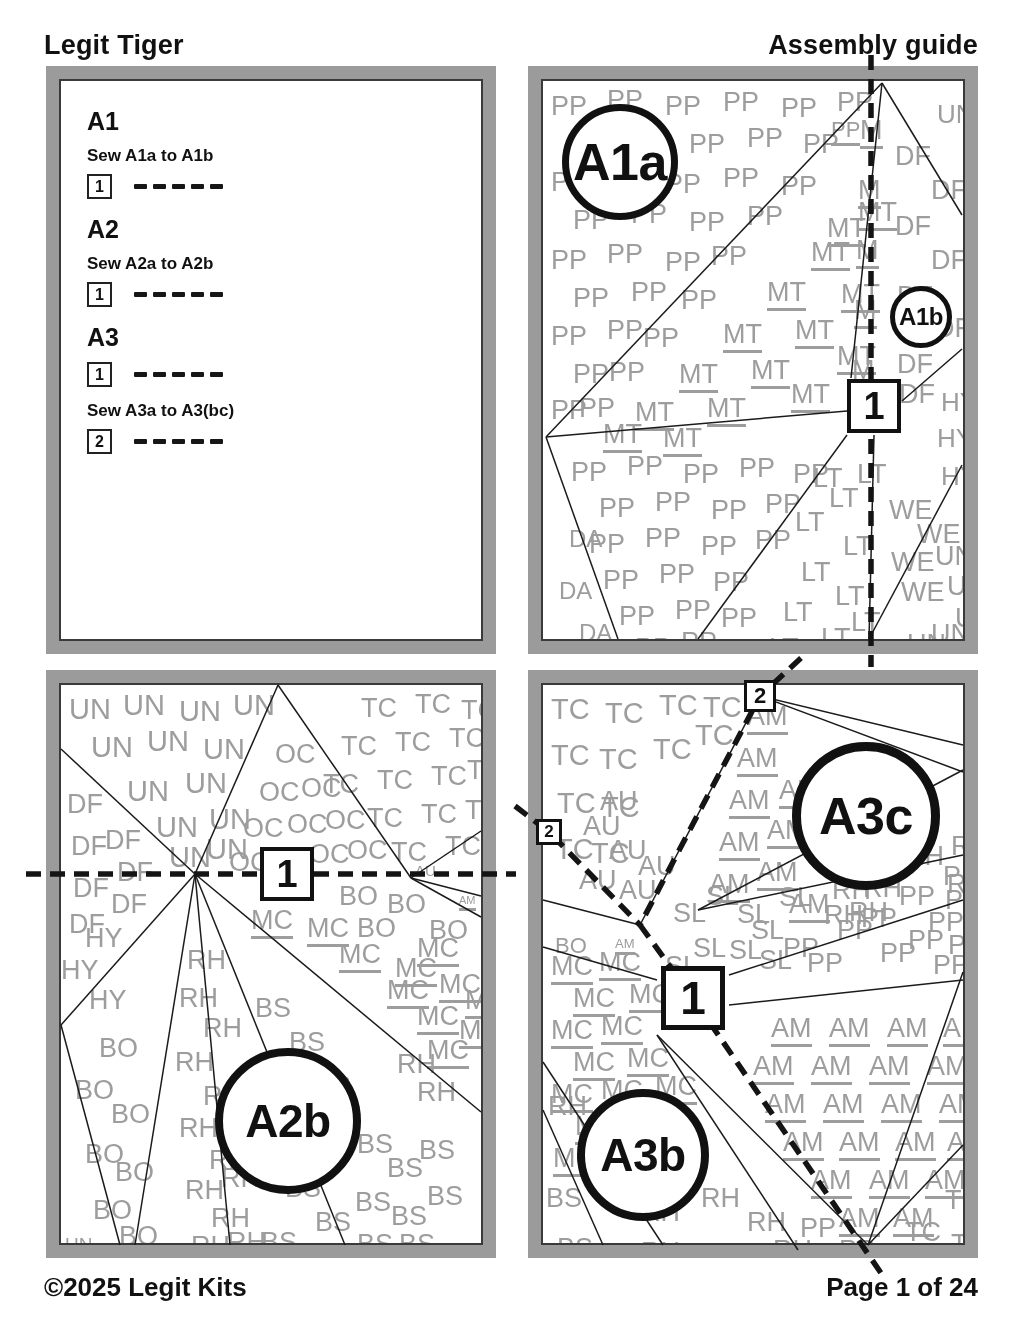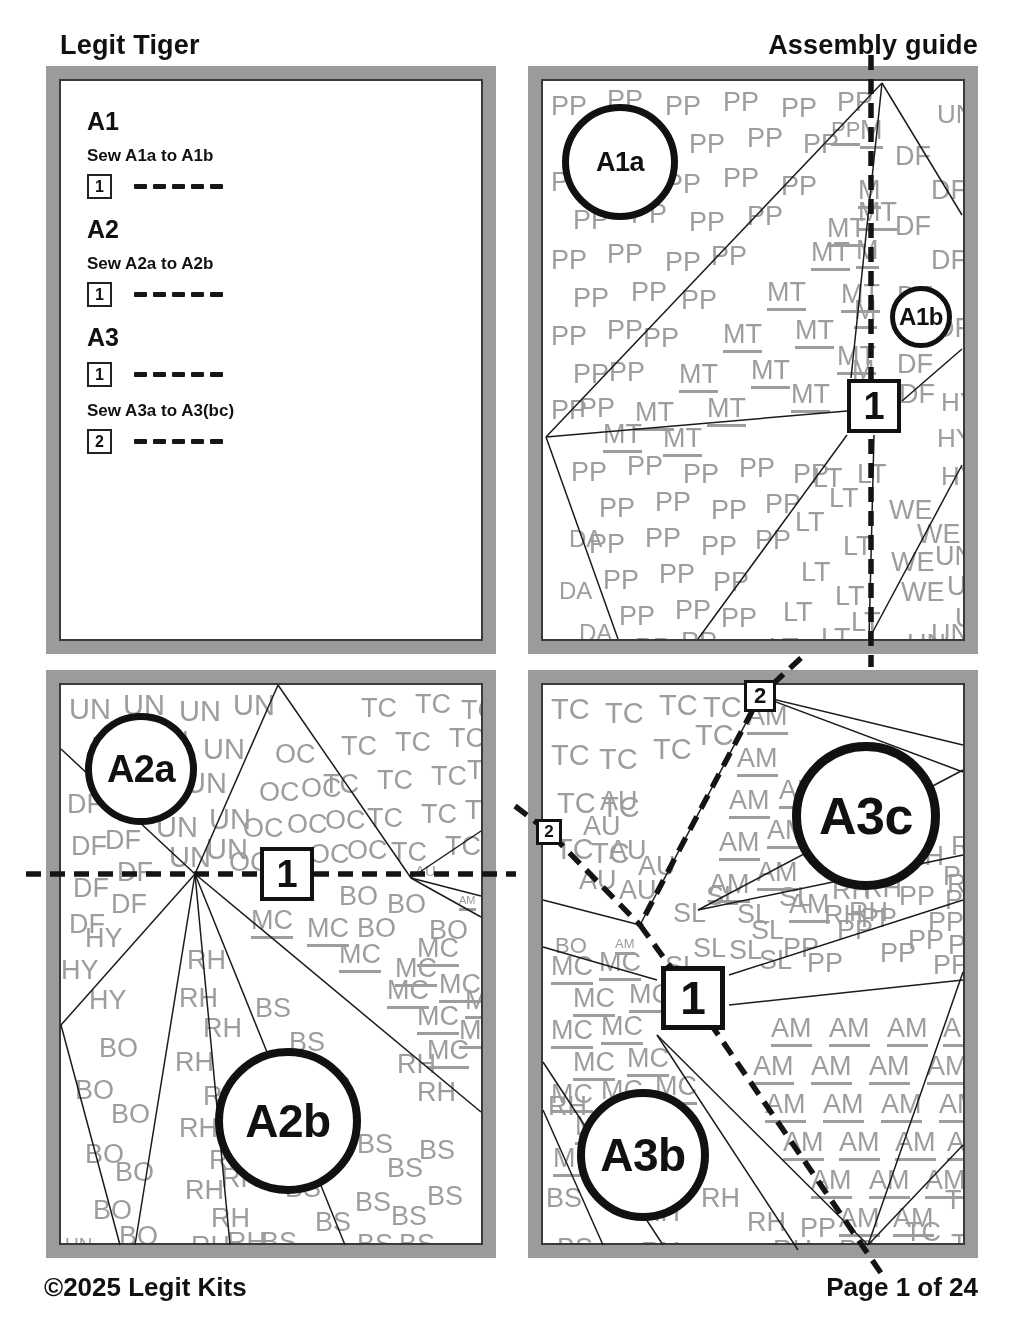--- a/index.html
+++ b/index.html
@@ -1,17 +1,17 @@
 <!DOCTYPE html>
 <html><head>
 <meta charset="utf-8">
 <style>
   html,body{margin:0;padding:0;background:#fff;}
   body{width:1024px;height:1325px;position:relative;font-family:"Liberation Sans",sans-serif;color:#111;overflow:hidden;}
-  .hdr-title{position:absolute;left:60px;top:30px;font-size:27px;font-weight:700;letter-spacing:.2px;}
+  .hdr-title{position:absolute;left:44px;top:30px;font-size:27px;font-weight:700;letter-spacing:.2px;}
   .hdr-sub{position:absolute;right:46px;top:30px;font-size:27px;font-weight:700;letter-spacing:.2px;}
   .ftr-left{position:absolute;left:44px;top:1272px;font-size:26px;font-weight:700;}
   .ftr-right{position:absolute;right:46px;top:1272px;font-size:26px;font-weight:700;}
   .panel{position:absolute;width:450px;height:588px;border:13px solid #9b9b9b;box-sizing:border-box;background:#9b9b9b;}
   .p-tl{left:46px;top:66px;}
   .p-tr{left:528px;top:66px;}
   .p-bl{left:46px;top:670px;}
   .p-br{left:528px;top:670px;}
   .inner{position:absolute;left:0;top:0;width:420px;height:558px;background:#fff;border:2px solid #3a3a3a;overflow:visible;}
   .wmclip{position:absolute;left:0;top:0;width:420px;height:558px;overflow:hidden;z-index:1;}
@@ -210,21 +210,21 @@
         <line x1="339" y1="2" x2="419" y2="134"></line>
         <line x1="339" y1="2" x2="308" y2="297"></line>
         <line x1="3" y1="356" x2="304" y2="330"></line>
         <line x1="3" y1="356" x2="75" y2="558"></line>
         <line x1="304" y1="354" x2="155" y2="558"></line>
         <line x1="331" y1="354" x2="326" y2="558"></line>
         <line x1="419" y1="384" x2="326" y2="558"></line>
         <line x1="359" y1="320" x2="419" y2="268"></line>
         <polyline points="328,-26 328,586"></polyline>
       </svg>
-      <div class="circ" style="left: 19px; top: 23px; width: 116px; height: 116px; border-width: 7px; font-size: 27px;">A1a</div>
+      <div class="circ" style="left: 19px; top: 23px; width: 116px; height: 116px; border-width: 7px; font-size: 52px;">A1a</div>
       <div class="circ" style="left: 347px; top: 205px; width: 62px; height: 62px; border-width: 5px; font-size: 24px;">A1b</div>
       <div class="nbox" style="left: 304px; top: 298px; width: 54px; height: 54px; border-width: 4px; font-size: 38px;">1</div>
     </div>
 </div>
 
 <div class="panel p-bl">
   <div class="inner">
       <div class="wmclip">
         <span class="wm" style="left: 8px; top: 10px; font-size: 29px;">UN</span>
         <span class="wm" style="left: 62px; top: 6px; font-size: 29px;">UN</span>
@@ -341,21 +341,20 @@
         <line x1="0" y1="340" x2="59" y2="560"></line>
         <line x1="134" y1="189" x2="74" y2="560"></line>
         <line x1="134" y1="189" x2="169" y2="560"></line>
         <line x1="134" y1="189" x2="284" y2="560"></line>
         <line x1="134" y1="189" x2="420" y2="427"></line>
         <line x1="350" y1="193" x2="420" y2="146"></line>
         <line x1="350" y1="193" x2="420" y2="211"></line>
         <line x1="350" y1="193" x2="420" y2="232"></line>
         <polyline points="-35,189 455,189"></polyline>
       </svg>
-      <div class="circ" style="left: 24px; top: 28px; width: 112px; height: 112px; border-width: 7px; font-size: 38px;">A2a</div>
       <div class="circ" style="left: 154px; top: 363px; width: 146px; height: 146px; border-width: 8px; font-size: 46px;">A2b</div>
       <div class="nbox" style="left: 199px; top: 162px; width: 54px; height: 54px; border-width: 4px; font-size: 38px;">1</div>
     </div>
 </div>
 
 <div class="panel p-br">
   <div class="inner">
       <div class="wmclip">
         <span class="wm" style="left: 8px; top: 10px; font-size: 29px;">TC</span>
         <span class="wm" style="left: 62px; top: 14px; font-size: 29px;">TC</span>

